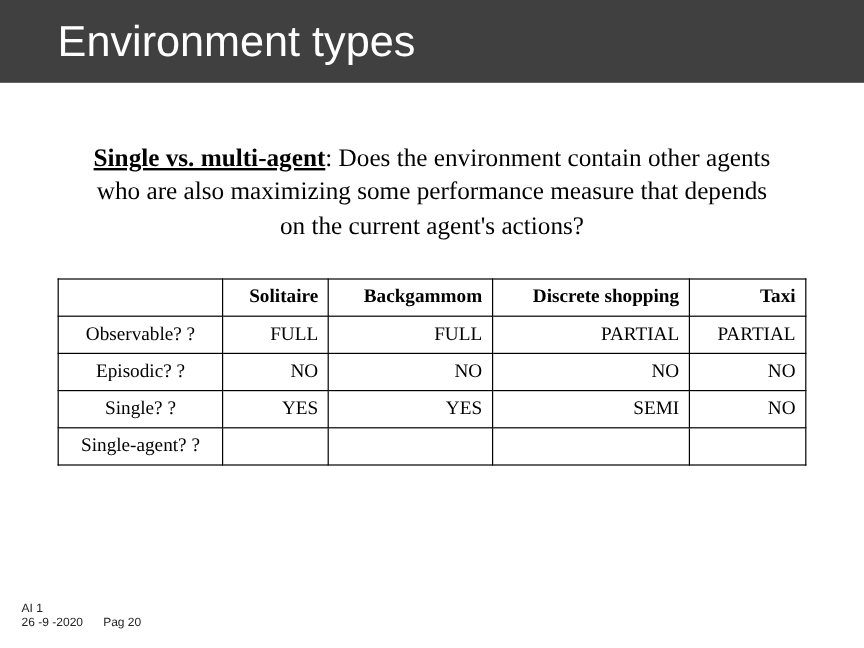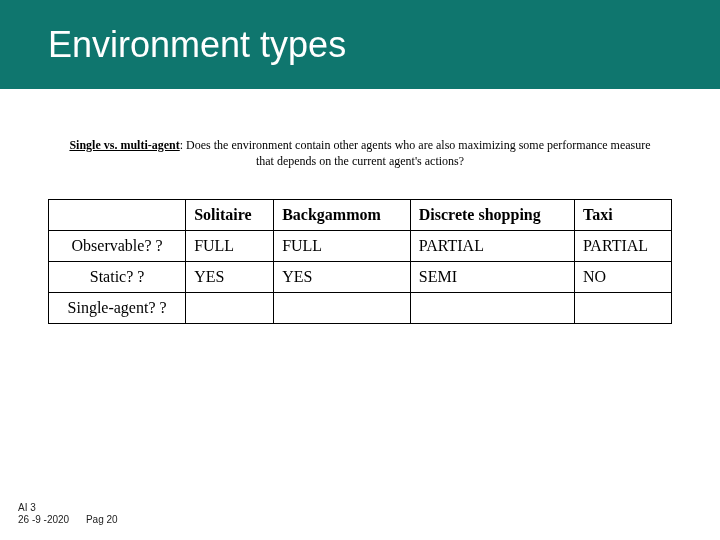--- a/index.html
+++ b/index.html
@@ -1,25 +1,25 @@
 <!DOCTYPE html>
 <html><head>
 <meta charset="utf-8">
 <style>
   * { box-sizing: border-box; margin: 0; padding: 0; }
   html, body { width: 720px; height: 540px; background: #fff; font-family: Georgia, 'Times New Roman', serif; color: #000; }
   .slide { width: 720px; height: 540px; position: relative; }
-  .title-band { background: #0f766e; color: #fff; height: 89px; display: flex; align-items: center; padding-left: 48px; }
+  .title-band { background: #404040; color: #fff; height: 69px; display: flex; align-items: center; padding-left: 48px; }
   .title-band h1 { font-family: Verdana, Arial, sans-serif; font-weight: 400; font-size: 36px; letter-spacing: 0px; }
   .body { padding: 48px 48px 0 48px; }
-  .desc { text-align: center; font-size: 12px; line-height: 1.35; margin: 0 20px 30px 20px; font-family: 'Times New Roman', Times, serif; }
+  .desc { text-align: center; font-size: 21px; line-height: 1.35; margin: 0 20px 30px 20px; font-family: 'Times New Roman', Times, serif; }
   .desc .lead { font-weight: 700; }
   .desc .lead .u { text-decoration: underline; }
   table.env { width: 100%; border-collapse: collapse; font-family: 'Times New Roman', Times, serif; font-size: 16px; }
-  table.env th, table.env td { border: 1px solid #000; padding: 6px 8px; text-align: left; vertical-align: middle; height: 30px; }
+  table.env th, table.env td { border: 1px solid #000; padding: 6px 8px; text-align: right; vertical-align: middle; height: 30px; }
   table.env td.rowlabel { text-align: center; padding-left: 8px; }
   table.env thead th { font-weight: 700; }
   table.env thead th.blank { background: #fff; }
   .footer { position: absolute; left: 18px; bottom: 14px; font-family: Arial, sans-serif; font-size: 10px; color: #222; line-height: 1.2; }
   .footer .line { display: block; }
   .footer .page { margin-left: 14px; }
 </style>
 </head>
 <body>
 <div class="slide">
@@ -45,38 +45,45 @@
       </thead>
       <tbody>
         <tr>
           <td class="rowlabel">Observable? ?</td>
           <td>FULL</td>
           <td>FULL</td>
           <td>PARTIAL</td>
           <td>PARTIAL</td>
         </tr>
         <tr>
-          <td class="rowlabel">Static? ?</td>
+          <td class="rowlabel">Episodic? ?</td>
+          <td>NO</td>
+          <td>NO</td>
+          <td>NO</td>
+          <td>NO</td>
+        </tr>
+        <tr>
+          <td class="rowlabel">Single? ?</td>
           <td>YES</td>
           <td>YES</td>
           <td>SEMI</td>
           <td>NO</td>
         </tr>
         <tr>
           <td class="rowlabel">Single-agent? ?</td>
           <td></td>
           <td></td>
           <td></td>
           <td></td>
         </tr>
       </tbody>
     </table>
   </div>
 
   <div class="footer">
-    <span class="line">AI 3</span>
+    <span class="line">AI 1</span>
     <span class="line">
       <span>26 -9 -2020</span>
       <span class="page">Pag 20</span>
     </span>
   </div>
 
 </div>
 
 </body></html>

